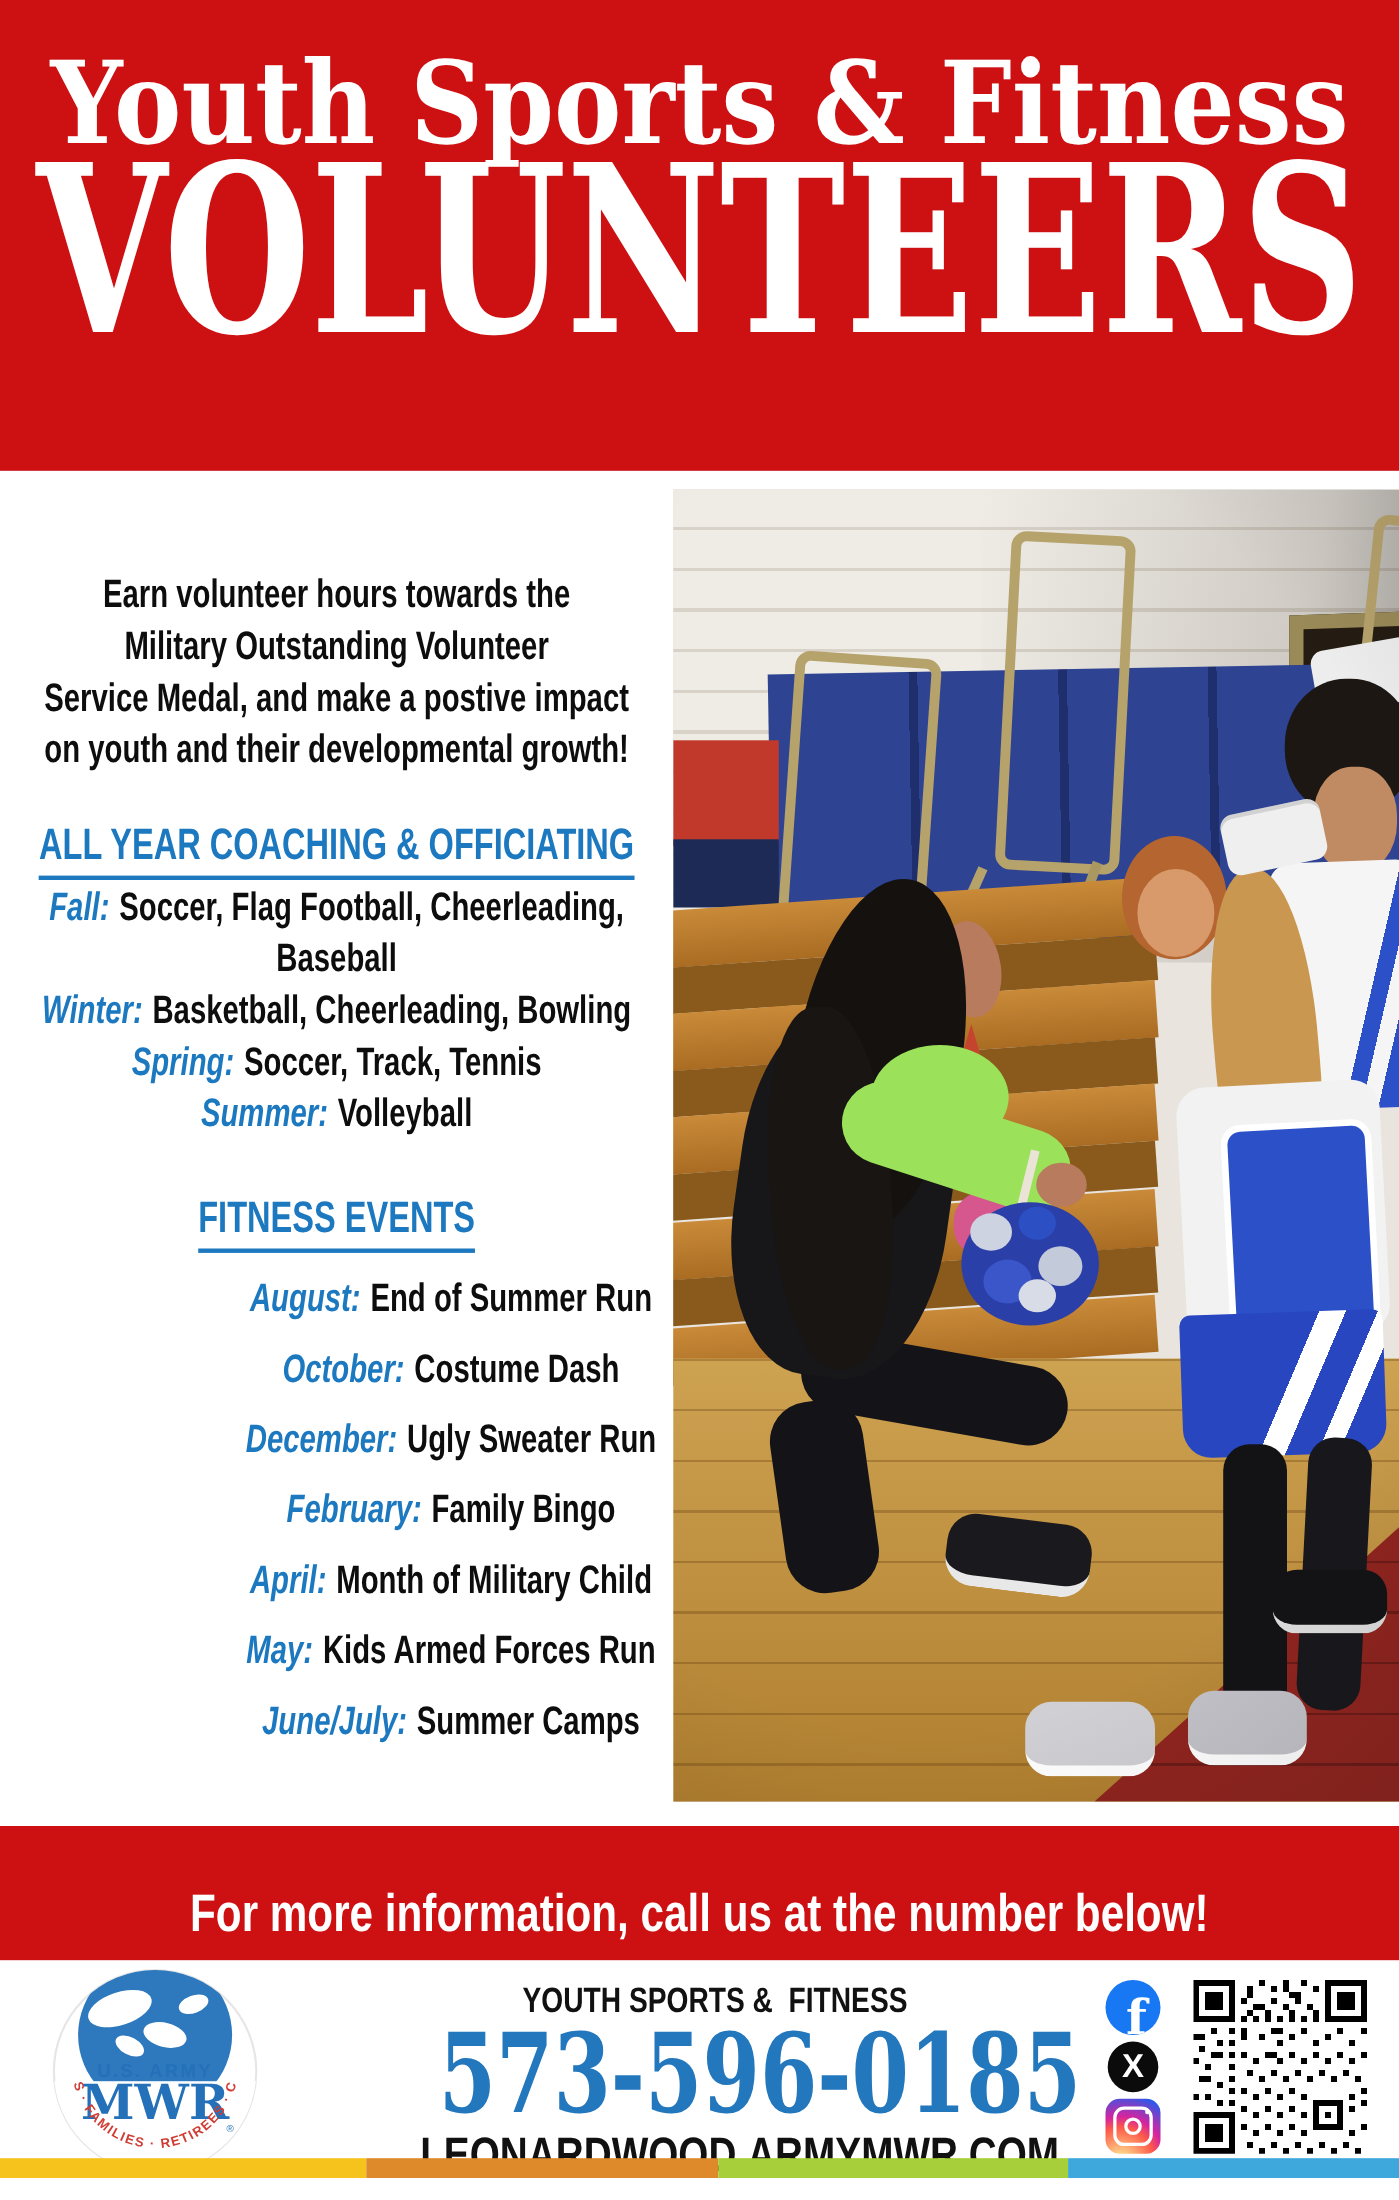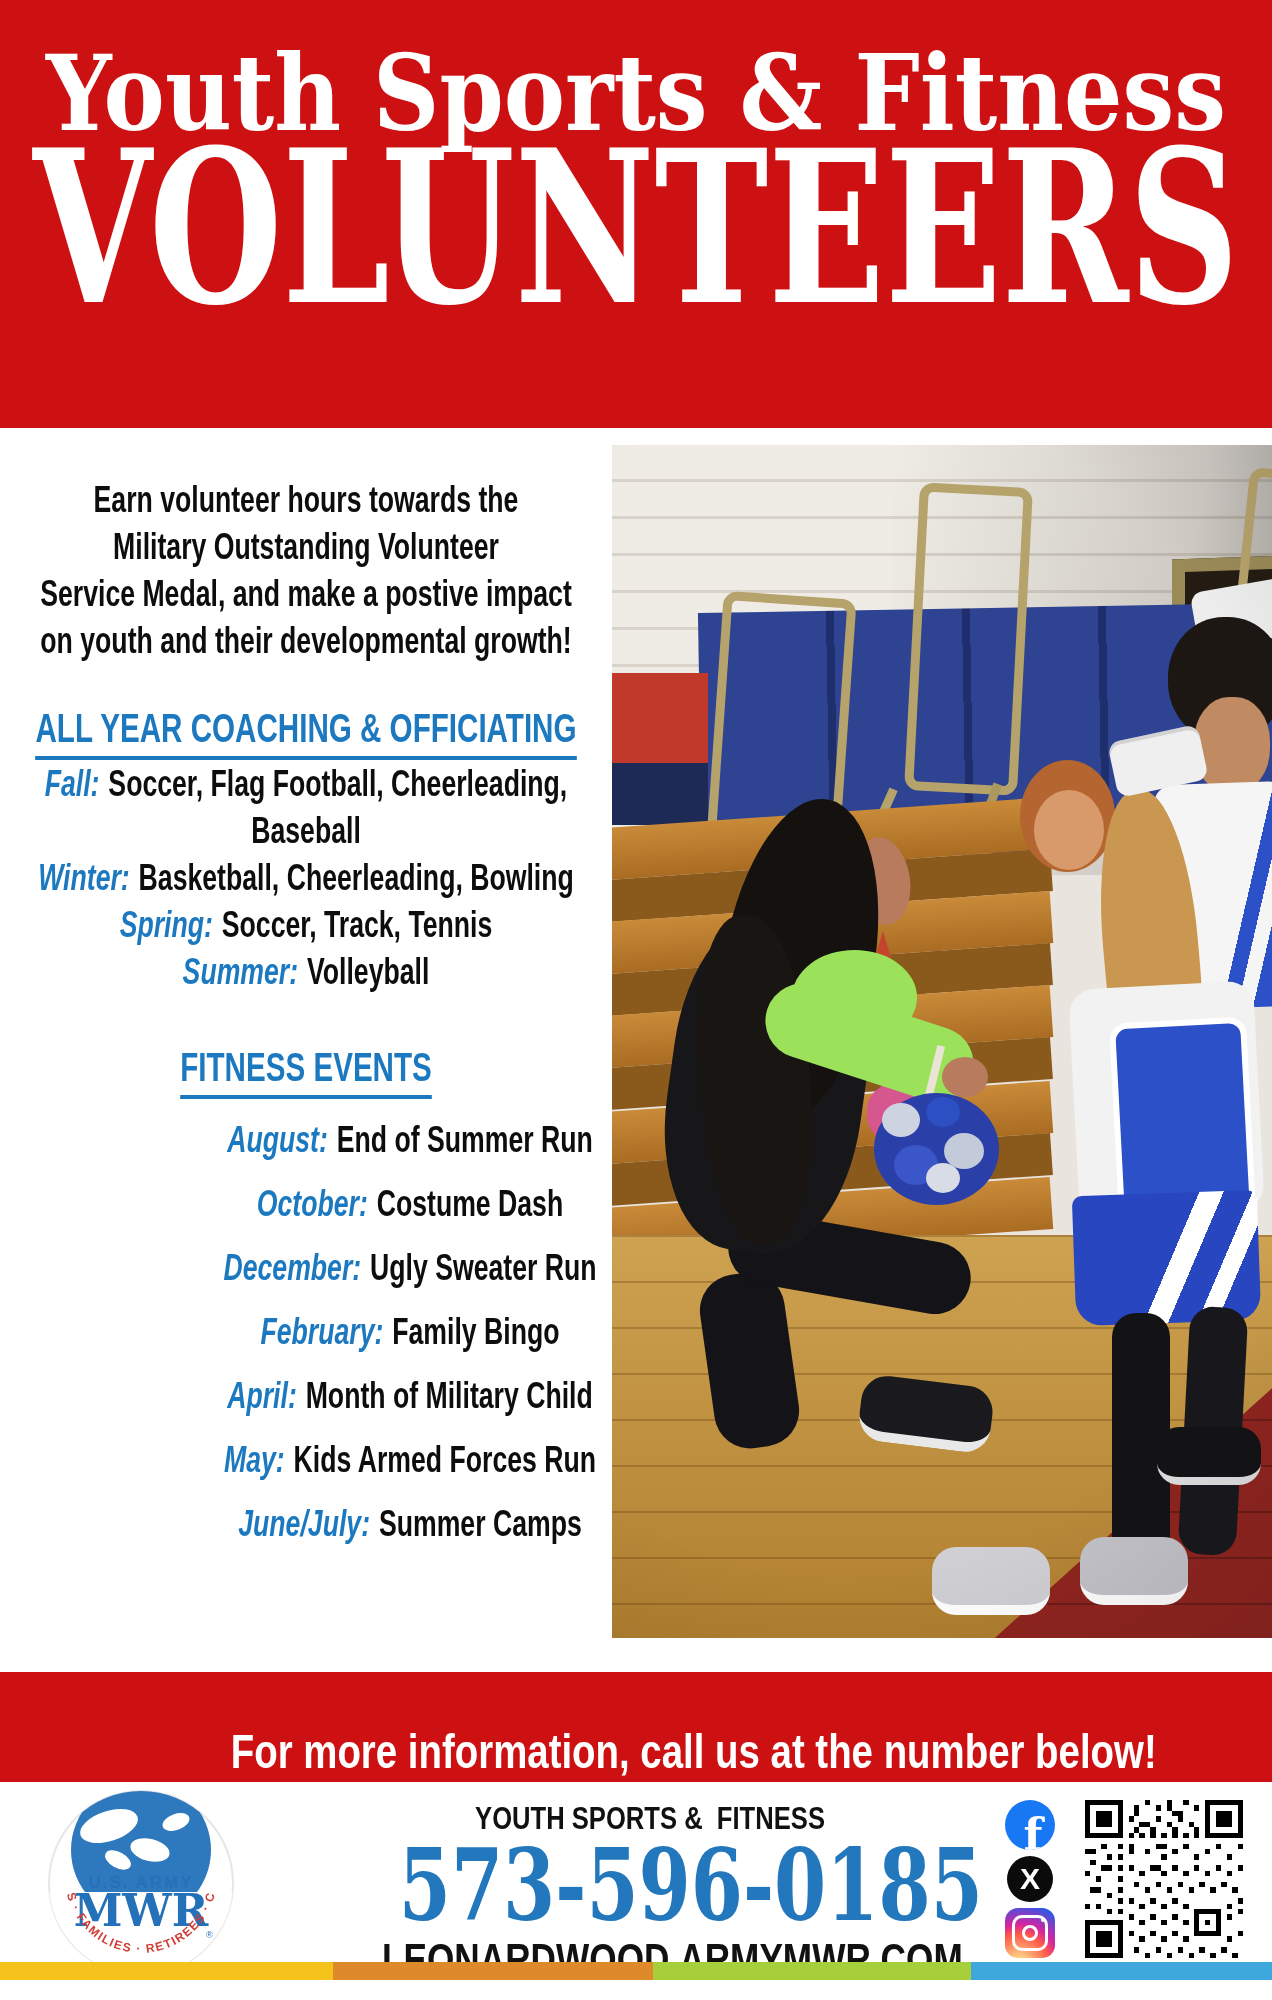--- a/index.html
+++ b/index.html
@@ -2,21 +2,21 @@
 <html><head>
 <meta charset="utf-8">
 <style>
   html,body{margin:0;padding:0;background:#888;}
   .poster{position:relative;width:1272px;height:2000px;background:#ffffff;overflow:hidden;
           font-family:"Liberation Sans",sans-serif;}
   
   .red-header{position:absolute;left:0;top:0;width:1272px;height:428px;background:#cd1113;}
   .red-header svg{display:block;}
   
-  .col{position:absolute;left:0;top:462px;width:492px;color:#0d0d0d;}
+  .col{position:absolute;left:0;top:502px;width:492px;color:#0d0d0d;}
   .row{width:820px;margin-left:-104px;text-align:center;transform:scaleX(.74);transform-origin:50% 50%;}
   .introline{font-size:36px;line-height:47px;font-weight:bold;white-space:nowrap;}
   .intro-wrap{padding-top:14px;}
   .sec-head-wrap{margin-top:42px;}
   .sec-head-wrap.second{margin-top:50px;margin-bottom:12px;}
   .sec-head{display:inline-block;font-size:40px;font-weight:bold;color:#1c79c0;
             border-bottom:4px solid #1c79c0;padding-bottom:5px;}
   .item{font-size:36px;line-height:47px;font-weight:bold;}
   .event{margin:17px 0;white-space:nowrap;}
   .mlabel{color:#1c79c0;font-style:italic;margin-right:12px;}
@@ -92,21 +92,21 @@
   
   .boy-bow{left:582px;top:140px;width:95px;height:58px;background:#ededed;border-radius:12px;transform:rotate(-10deg);}
   .boy-hair{left:556px;top:172px;width:116px;height:125px;background:#1c1713;border-radius:48%;}
   .boy-face{left:582px;top:252px;width:76px;height:96px;background:#c08a62;border-radius:46%;}
   .boy-top{left:545px;top:338px;width:135px;height:225px;border-radius:20px;transform:rotate(-2deg);
            background:linear-gradient(105deg,#f5f5f5 0 62%,#2b50c8 62% 70%,#f5f5f5 70% 78%,#2b50c8 78%);}
   .vignette{left:0;top:0;width:660px;height:1193px;
            background:radial-gradient(130% 90% at 35% 45%,rgba(0,0,0,0) 55%,rgba(20,15,25,.22) 100%);}
   
   .cta{position:absolute;left:0;top:1660px;width:1272px;height:158px;background:#cd1113;
-       display:flex;align-items:center;justify-content:flex-end;margin-top:12px;}
+       display:flex;align-items:center;justify-content:center;}
   .cta span{color:#fff;font-size:48px;font-weight:bold;white-space:nowrap;transform:scaleX(.8);}
   
   .footer{position:absolute;left:0;top:1782px;width:1272px;height:218px;background:#fff;}
   .logo{position:absolute;left:46px;top:6px;}
   .fcenter{position:absolute;left:315px;top:0;width:670px;text-align:center;color:#111;}
   .org{margin-top:18px;font-size:32px;font-weight:bold;white-space:pre;transform:scaleX(.8);letter-spacing:0;}
   .phone{margin-top:0;font-family:"DejaVu Serif",serif;font-weight:bold;font-size:100px;line-height:96px;
          color:#2277bd;white-space:nowrap;transform:scaleX(.75);}
   .website{margin-top:2px;font-size:44px;font-weight:bold;white-space:nowrap;transform:scaleX(.8);}
   .social{position:absolute;left:1005px;top:18px;width:54px;}

